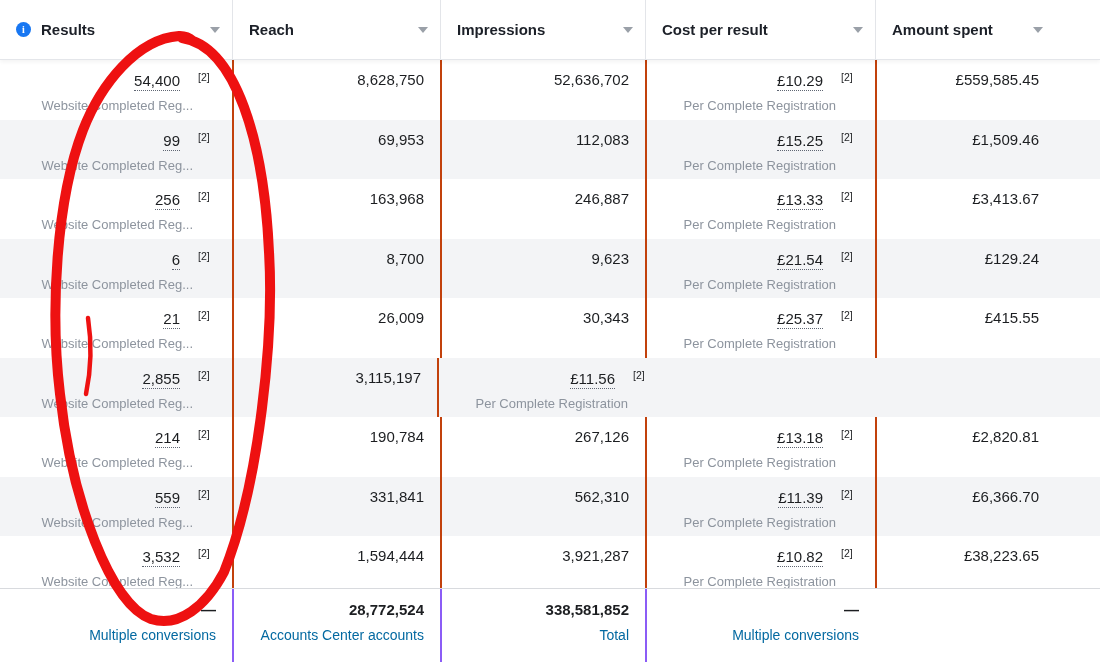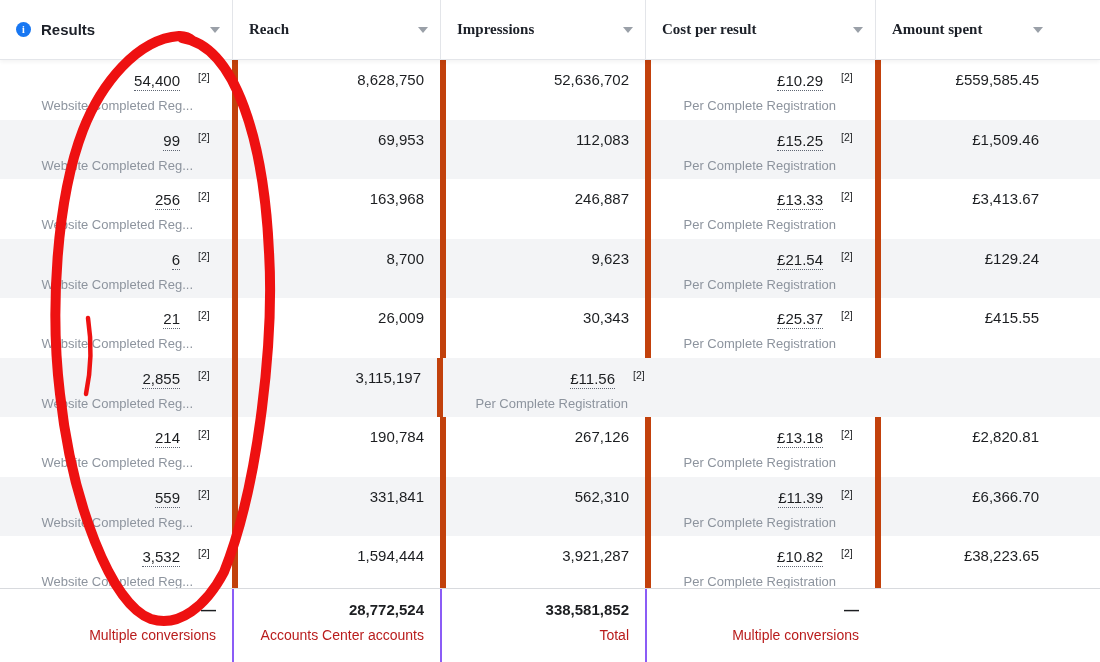--- a/index.html
+++ b/index.html
@@ -19,21 +19,21 @@
     position: relative; z-index: 2;
     display: flex; height: 60px; background:#fff;
     border-bottom: 1px solid #e4e6ea;
     box-shadow: 0 2px 4px rgba(0,0,0,.05);
   }
   .th {
     display:flex; align-items:center;
     padding: 0 12px 0 16px;
     font-size: 15px; font-weight: bold; color:#1c2028;
   }
-  .th + .th { border-left: 1px solid #e3e5e9; font-family: Liberation Serif, serif; }
+  .th + .th { border-left: 1px solid #e3e5e9; }
   .info-icon {
     width: 15px; height: 15px; border-radius: 50%;
     background: #1877f2; color:#fff;
     font-size: 10px; font-weight: bold; font-family:"Liberation Serif",serif;
     display:flex; align-items:center; justify-content:center;
     margin-right: 10px; flex: none;
   }
   .caret {
     margin-left:auto; width:0; height:0; flex:none;
     border-left:5px solid transparent; border-right:5px solid transparent;
@@ -43,42 +43,42 @@
   
   .tbody { position: relative; z-index: 1; }
   .tr { display:flex; height:59.5px; background:#fff; }
   .tr:nth-child(even) { background:#f3f4f6; }
   .td {
     height: 100%;
     padding: 11px 16px 0 16px;
     font-size: 15px; color:#1c1e21;
     text-align: right;
   }
-  .td + .td { border-left: 6px solid #c2410c; }
+  .td + .td { border-left: 2px solid #c2410c; }
   .vline { display:flex; justify-content:flex-end; align-items:flex-start; gap:18px; }
   .val { line-height: 19px; }
   .dotted { border-bottom: 1.5px dotted #5f6673; }
   .ref { font-size: 10.5px; line-height: 12px; color:#1c1e21; width:18px; text-align:left; }
   .sub {
     margin-top: 7px; font-size: 13px; color:#8d949e;
     white-space: nowrap; overflow: hidden; text-align: right;
   }
   .sub.offset { margin-right: 23px; }
 
   
   .tfoot {
     position:absolute; left:0; bottom:0; z-index:3;
     width:1100px; height:74px; background:#fff;
     border-top:1px solid #d8dade;
     display:flex;
   }
   .tf { height:100%; padding: 11px 16px 0 16px; text-align:right; }
   .tf + .tf { border-left: 2px solid #8b5cf6; }
   .fval { font-size:15px; font-weight:bold; color:#1c1e21; line-height:19px; }
-  .flab { margin-top:8px; font-size:14px; color:#b91c1c; white-space:nowrap; overflow:hidden; }
+  .flab { margin-top:8px; font-size:14px; color:#0369a1; white-space:nowrap; overflow:hidden; }
 
   
   .annotation { position:absolute; left:0; top:0; z-index:10; pointer-events:none; }
 </style>
 </head>
 <body>
 
 <div class="stage">
 
   <div class="thead">

